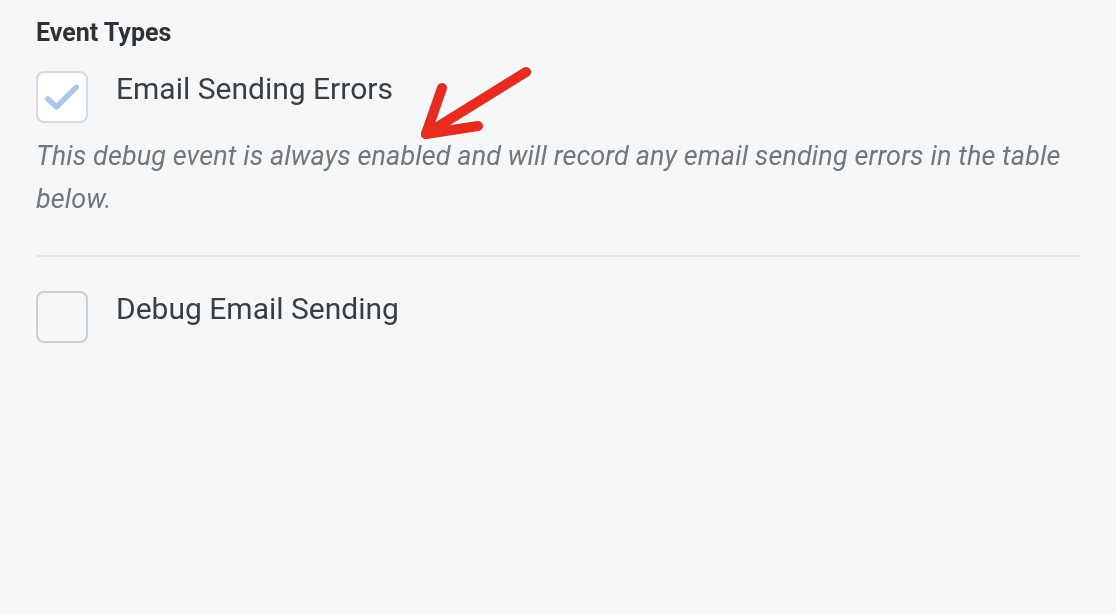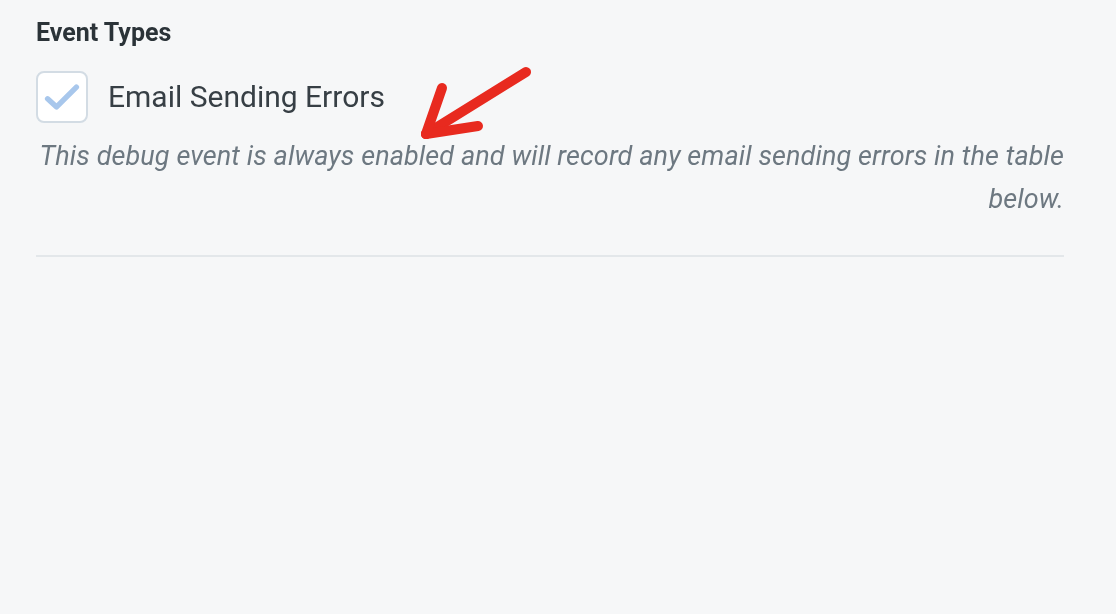--- a/index.html
+++ b/index.html
@@ -9,34 +9,33 @@
       background: #f6f7f8;
       font-family: -apple-system, BlinkMacSystemFont, "Segoe UI", Roboto, "Helvetica Neue", Arial, sans-serif;
       color: #3c434a;
       width: 1116px;
       height: 614px;
       overflow: hidden;
       position: relative;
     }
 
     .wrap {
-      padding: 18px 52px 0 36px;
+      padding: 18px 36px 0 36px;
     }
 
     h2.section-title {
       font-size: 25px;
       font-weight: 700;
       color: #2b3338;
       margin: 0 0 24px 0;
     }
 
     .option {
       display: flex;
-      align-items: center;
-      gap: 20px;
+      gap: 28px;
     }
 
     .checkbox {
       width: 52px;
       height: 52px;
       min-width: 52px;
       border: 2px solid #c8cfd6;
       border-radius: 8px;
       display: flex;
       align-items: center;
@@ -62,21 +61,20 @@
       line-height: 1.2;
     }
 
     .desc {
       font-style: italic;
       color: #6d7881;
       font-size: 27px;
       line-height: 1.6;
       margin: 12px 0 0 0;
       letter-spacing: 0.1px;
-      text-align: right;
     }
 
     hr.sep {
       border: none;
       border-top: 2px solid #e3e7ea;
       margin: 34px 0 34px 0;
     }
 
     
     .arrow {
@@ -98,20 +96,24 @@
       <svg class="check-svg" viewBox="0 0 40 32">
         <path d="M4 18 L14 27 L36 5"></path>
       </svg>
     </span>
     <span class="opt-label">Email Sending Errors</span>
   </div>
   <p class="desc">This debug event is always enabled and will record any email sending errors in the table below.</p>
 
   <hr class="sep">
 
+  <div class="option">
+    <span class="checkbox"></span>
+    <span class="opt-label">Debug Email Sending</span>
+  </div>
 
 </div>
 
 <svg class="arrow" width="140" height="100" viewBox="0 0 140 100">
   <g stroke="#e82a1f" stroke-width="10" stroke-linecap="round" fill="none">
     <path d="M118 12 L18 74"></path>
     <path d="M18 74 L70 66"></path>
     <path d="M18 74 L34 28"></path>
   </g>
 </svg>

